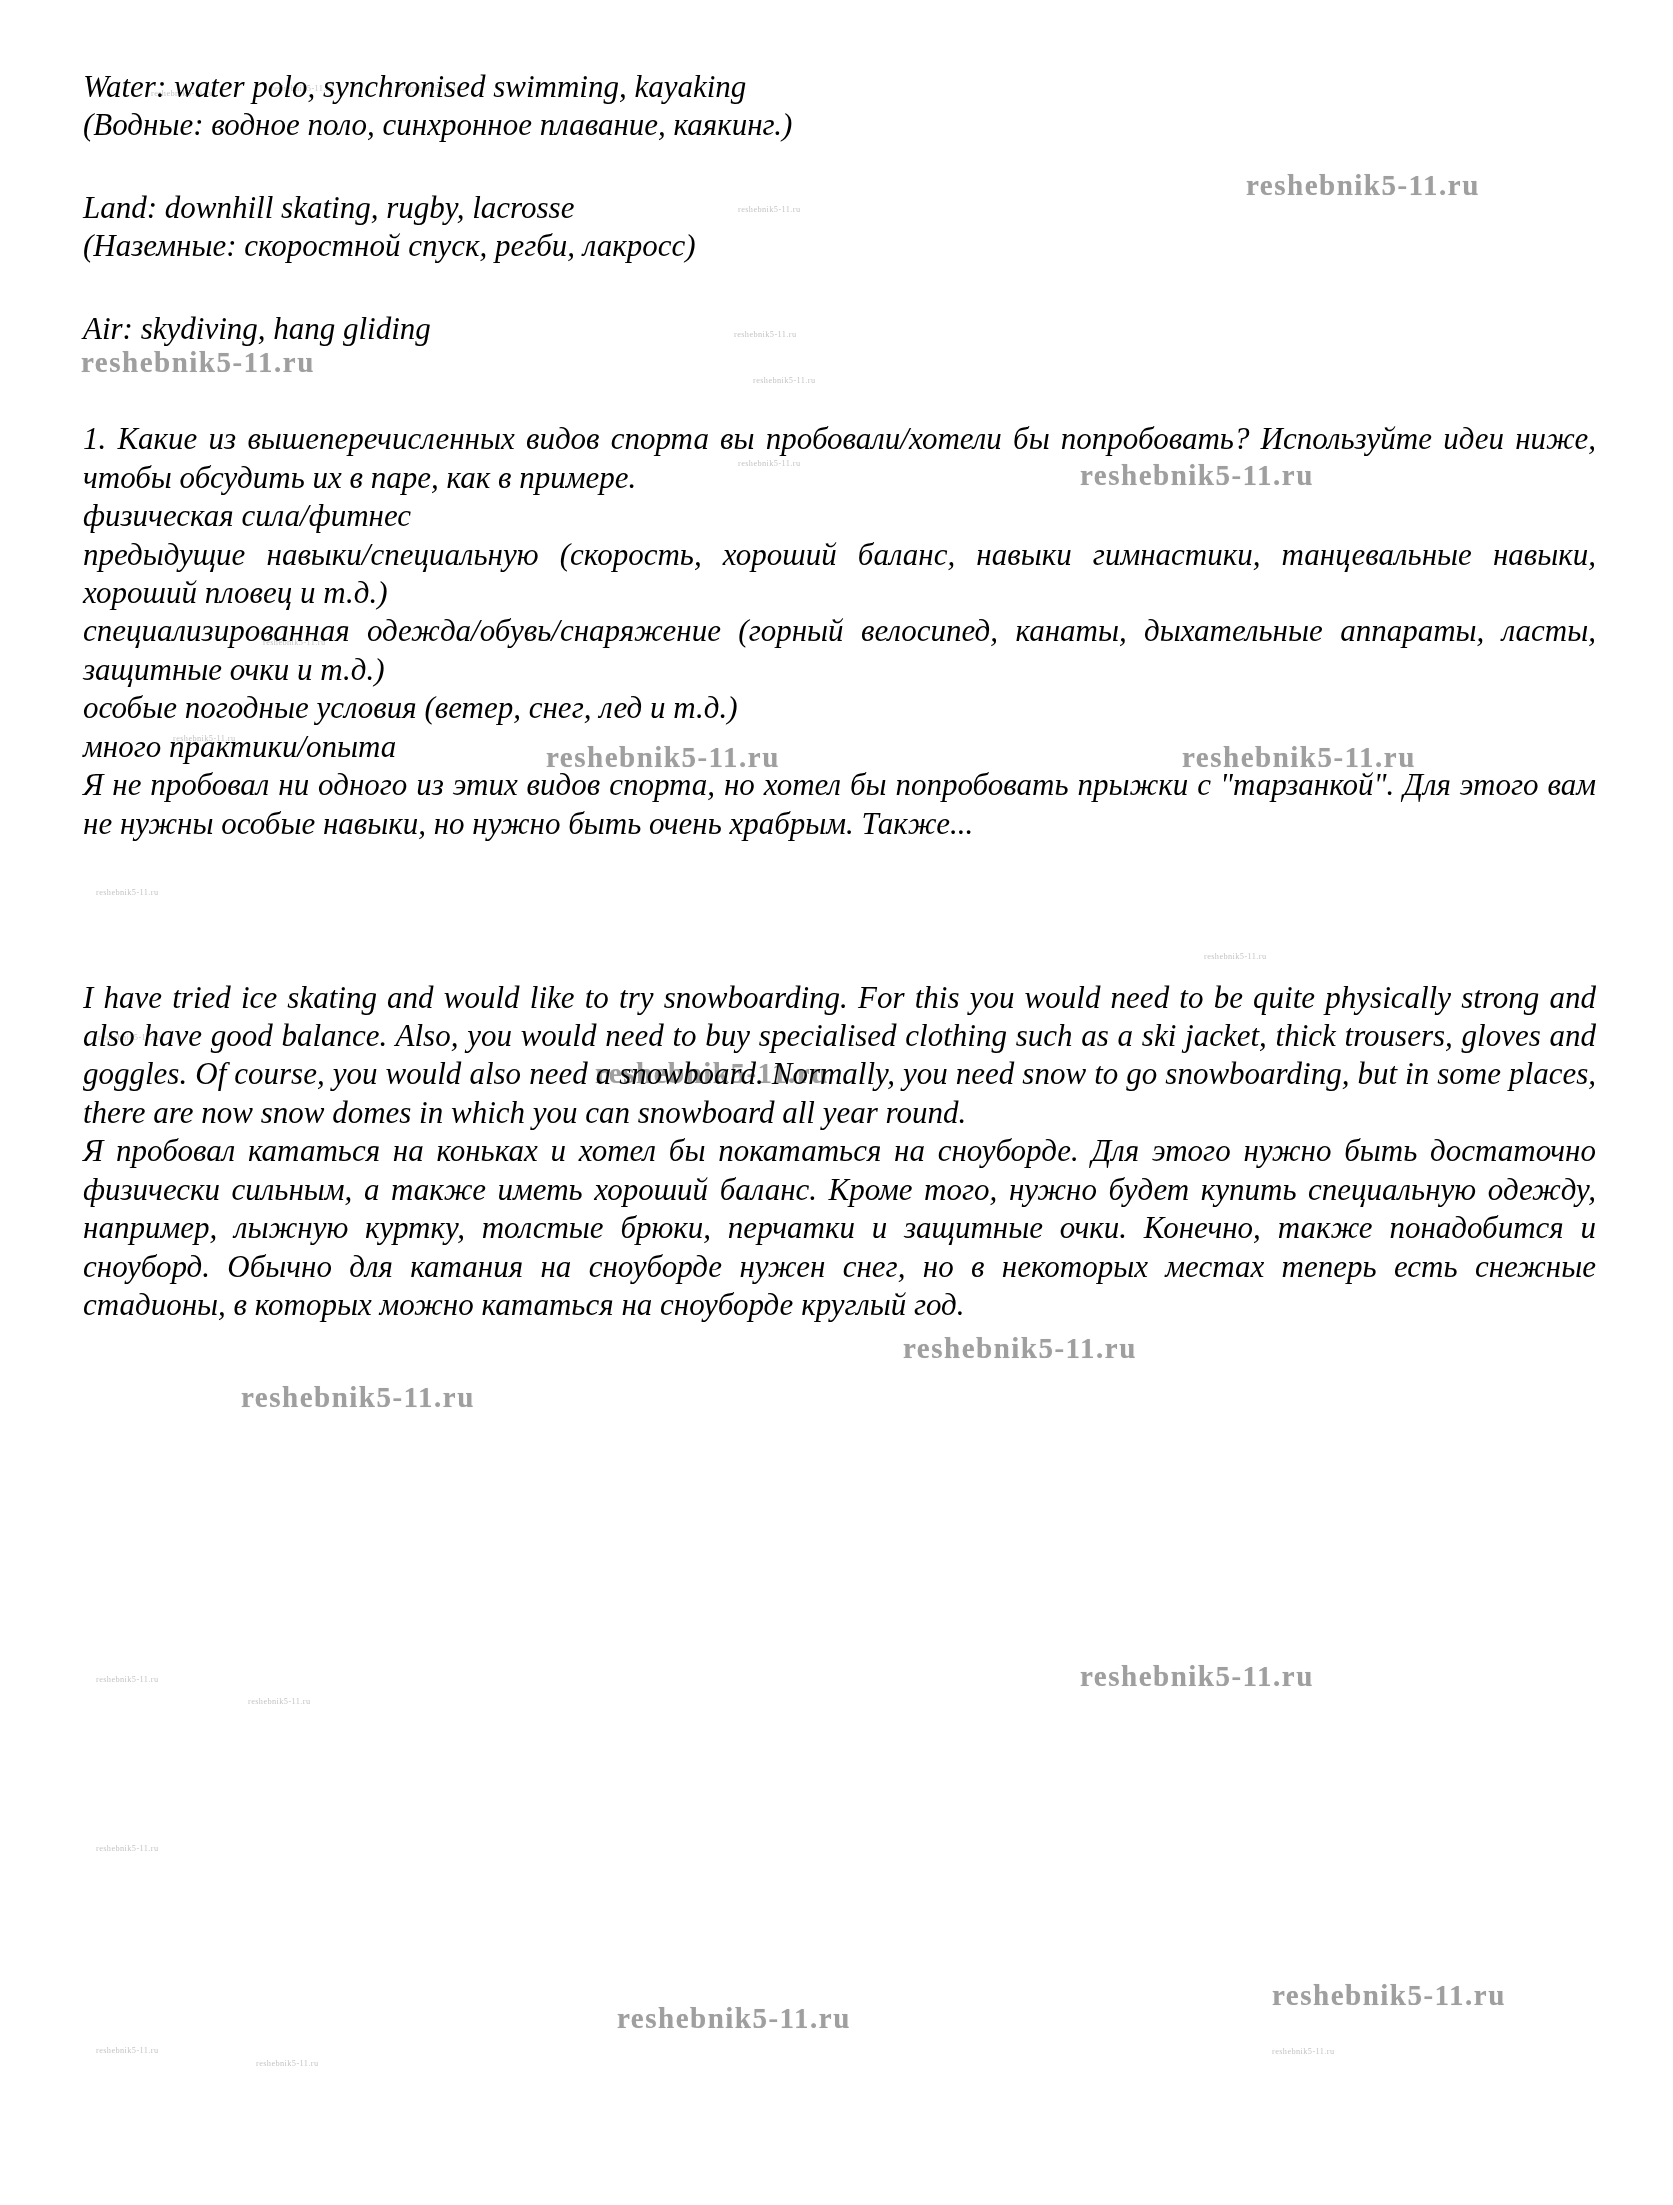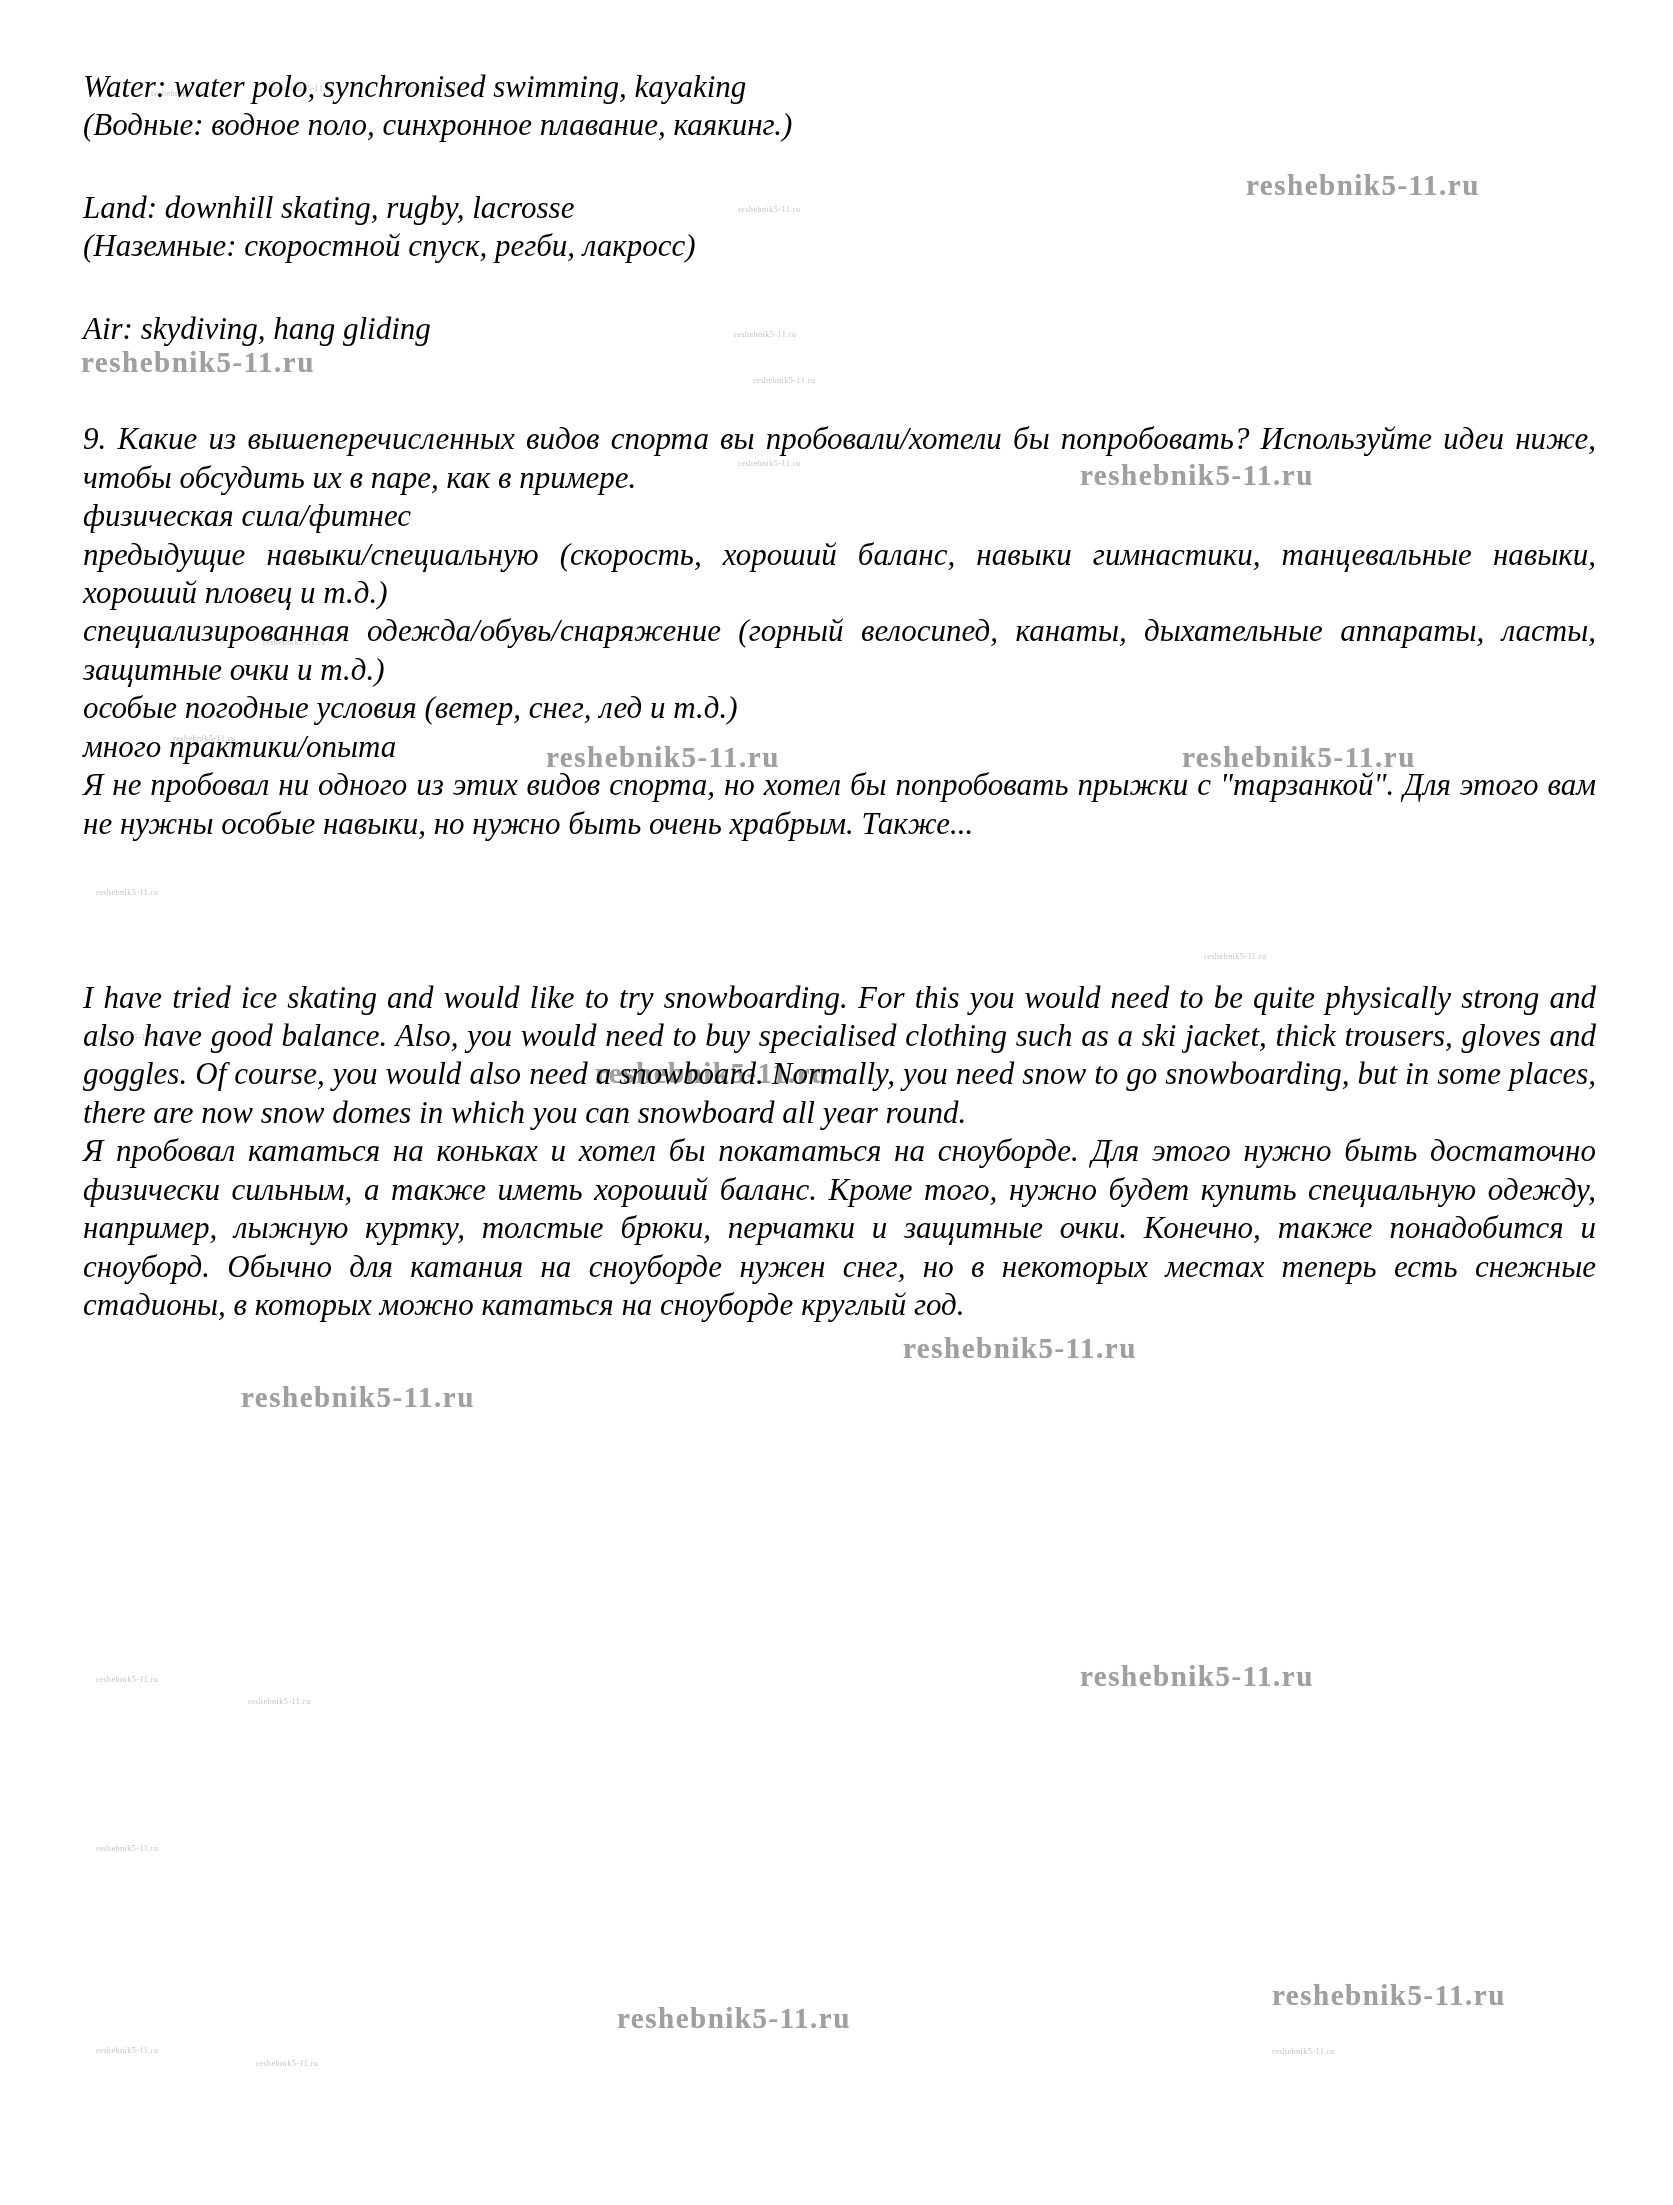--- a/index.html
+++ b/index.html
@@ -126,21 +126,21 @@
 
     <p class="para-block">Land: downhill skating, rugby, lacrosse</p>
     <p class="para-block">(Наземные: скоростной спуск, регби, лакросс)</p>
 
     <div class="spacer-md"></div>
 
     <p class="para-block">Air: skydiving, hang gliding</p>
 
     <div class="spacer-lg"></div>
 
-    <p class="para-block just">9. Какие из вышеперечисленных видов спорта вы пробовали/хотели бы попробовать? Используйте идеи ниже, чтобы обсудить их в паре, как в примере.</p>
+    <p class="para-block just">1. Какие из вышеперечисленных видов спорта вы пробовали/хотели бы попробовать? Используйте идеи ниже, чтобы обсудить их в паре, как в примере.</p>
 
     <p class="para-block">физическая сила/фитнес</p>
     <p class="para-block just">предыдущие навыки/специальную (скорость, хороший баланс, навыки гимнастики, танцевальные навыки, хороший пловец и т.д.)</p>
     <p class="para-block just">специализированная одежда/обувь/снаряжение (горный велосипед, канаты, дыхательные аппараты, ласты, защитные очки и т.д.)</p>
     <p class="para-block">особые погодные условия (ветер, снег, лед и т.д.)</p>
     <p class="para-block">много практики/опыта</p>
 
     <p class="para-block just">Я не пробовал ни одного из этих видов спорта, но хотел бы попробовать прыжки с "тарзанкой". Для этого вам не нужны особые навыки, но нужно быть очень храбрым. Также...</p>
 
     <div class="spacer-xl"></div>

